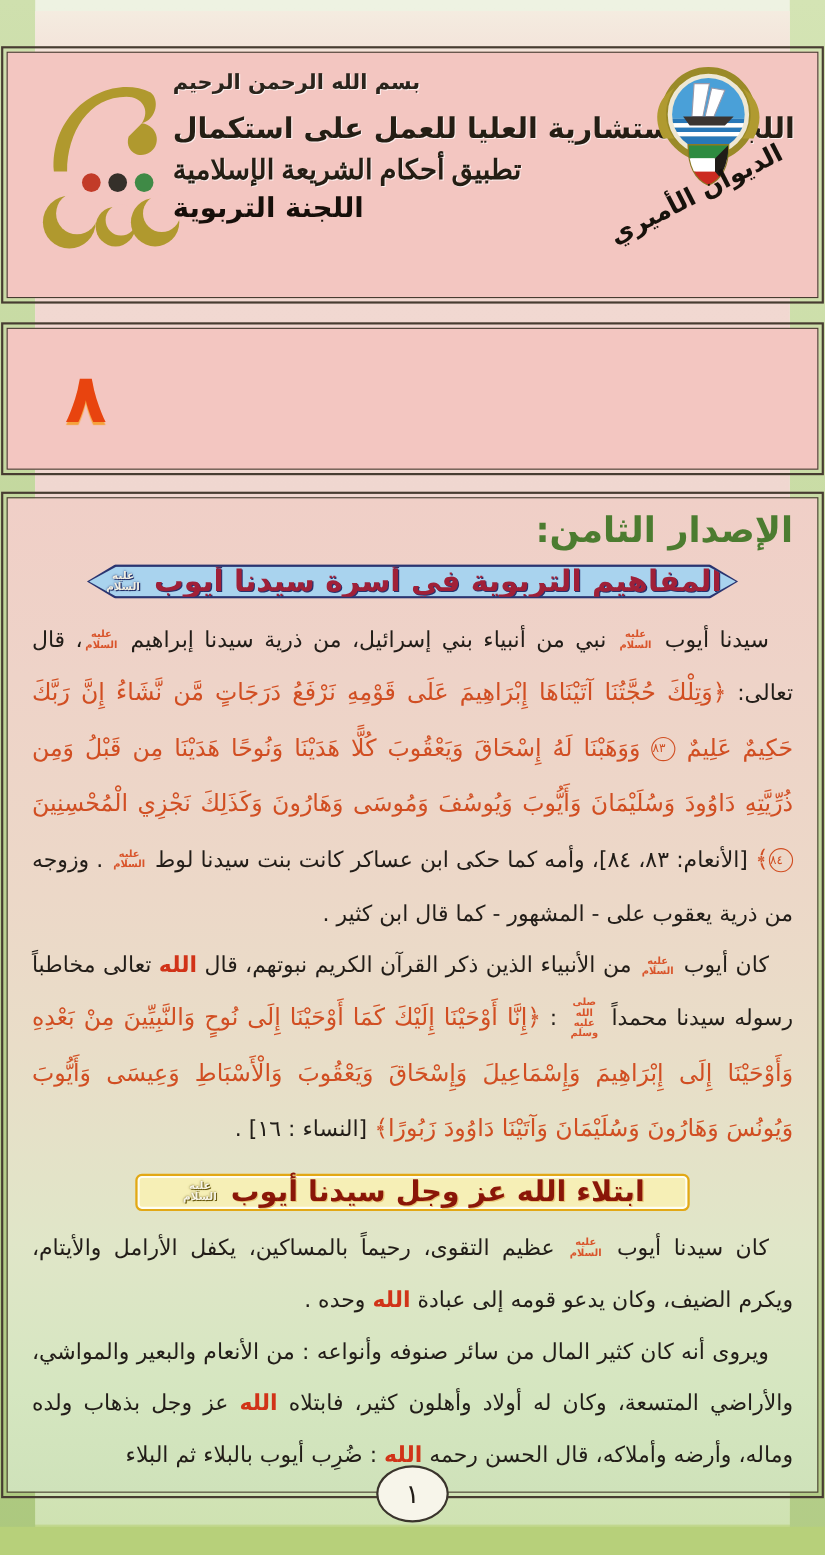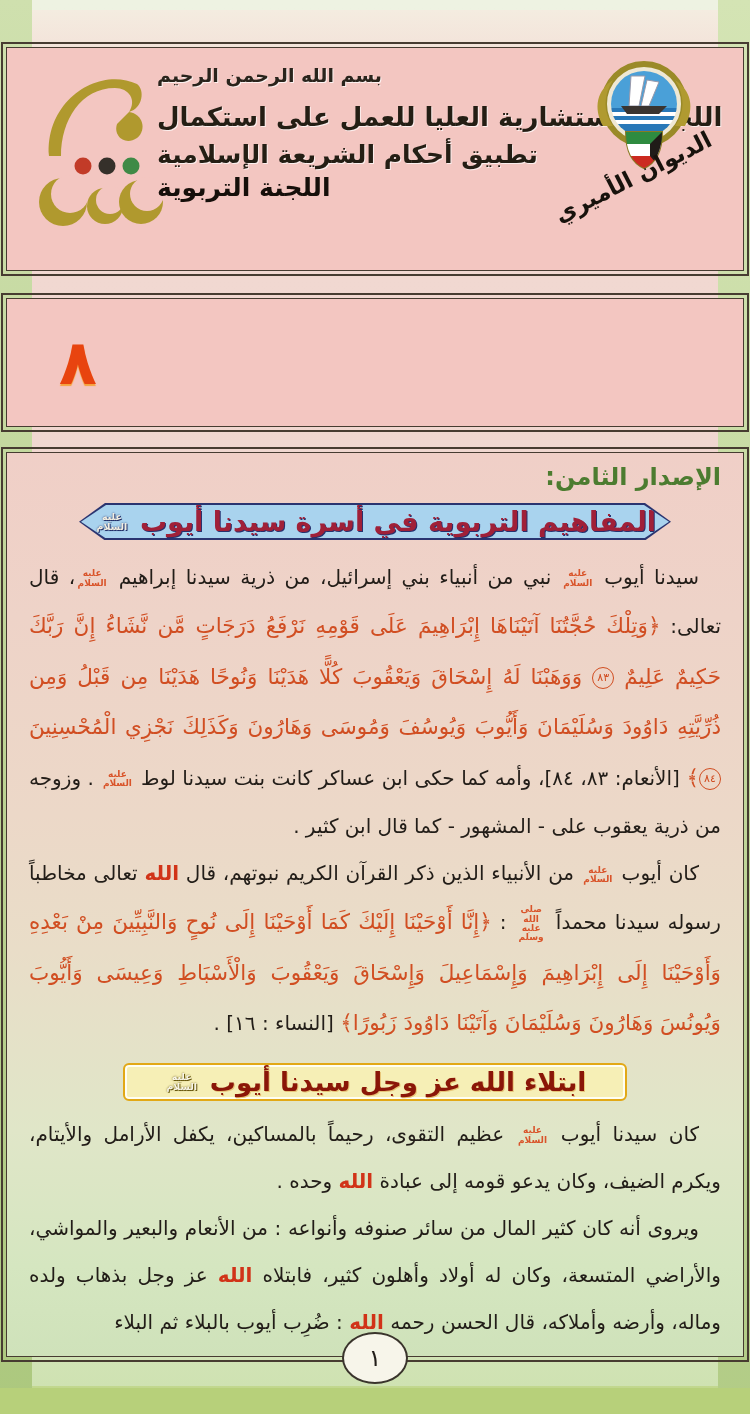--- a/index.html
+++ b/index.html
@@ -19,57 +19,57 @@
   
   .dbx{position:absolute;left:1px;right:1px;border:2px solid #473c31;padding:3px;box-sizing:border-box;z-index:2;}
   .dbx-in{border:1px solid #473c31;width:100%;height:100%;box-sizing:border-box;position:relative;overflow:visible;}
 
   
   .box1{top:42px;height:234px;}
   .box1 .dbx-in{background:#f3c6c1;}
   .hdr-center{position:absolute;left:150px;right:150px;top:0;bottom:0;display:flex;flex-direction:column;align-items:flex-end;padding-top:16px;}
   .bismillah{font-size:19px;font-weight:bold;color:#2a241c;text-shadow:1px 1px 0 rgba(255,255,255,.75);}
   .cmt1{font-size:26px;font-weight:bold;color:#241e14;margin-top:16px;text-shadow:1px 1px 0 rgba(255,255,255,.7);letter-spacing:-1px;white-space:nowrap;}
-  .cmt2{font-size:25px;font-weight:bold;color:#241e14;margin-top:8px;text-shadow:1px 1px 0 rgba(255,255,255,.7);letter-spacing:-0.5px;}
+  .cmt2{font-size:25px;font-weight:bold;color:#241e14;margin-top:8px;text-shadow:1px 1px 0 rgba(255,255,255,.7);letter-spacing:-0.5px;font-family:Liberation Serif, serif;}
   .cmt3{font-size:25px;font-weight:bold;color:#160f0a;margin-top:4px;}
   .logo-wrap{position:absolute;left:14px;top:12px;width:150px;height:180px;}
   .emblem-wrap{position:absolute;right:14px;top:8px;width:170px;height:210px;}
   .diwan{position:absolute;right:6px;top:108px;width:180px;text-align:center;
          transform:rotate(-27deg);font-size:23px;font-weight:bold;color:#17120c;letter-spacing:1px;}
 
   
   .box2{top:293px;height:139px;}
   .box2 .dbx-in{background:#f3c6c1;display:flex;flex-direction:column;justify-content:center;align-items:center;}
   .issue-no{position:absolute;left:52px;top:50%;transform:translateY(-50%);
             font-size:62px;font-weight:bold;color:#e8440f;text-shadow:0 2px 1px #f5a23c;line-height:1;}
   .series1{font-size:29px;font-weight:bold;color:#2531a8;text-shadow:1px 1px 0 #7b86d8;}
   .series2{font-size:29px;font-weight:bold;color:#2531a8;text-shadow:1px 1px 0 #7b86d8;margin-top:14px;}
 
   
   .box3{top:447px;height:915px;}
   .box3 .dbx-in{
     background:linear-gradient(180deg,#f0cfc7 0%,#eed3c8 18%,#ecd8c8 40%,#e9ddc8 55%,#e0e6c8 75%,#d5e6c0 90%,#cfe2ba 100%);
     padding:6px 22px 10px;display:flex;flex-direction:column;
   }
-  .issue-label{font-size:24px;font-weight:bold;color:#4c7c30;text-align:right;margin-top:4px;}
+  .issue-label{font-size:32px;font-weight:bold;color:#4c7c30;text-align:right;margin-top:4px;}
   .title-oct{position:relative;margin:12px auto 0;width:592px;height:66px;}
   .oct-border{position:absolute;inset:0;background:#2a3470;
     clip-path:polygon(26px 0,calc(100% - 26px) 0,100% 50%,calc(100% - 26px) 100%,26px 100%,0 50%);}
   .oct-fill{position:absolute;inset:2px;background:#a9d3ee;
     clip-path:polygon(25px 0,calc(100% - 25px) 0,100% 50%,calc(100% - 25px) 100%,25px 100%,0 50%);
     display:flex;align-items:center;justify-content:center;gap:10px;}
   .main-title{font-size:27px;font-weight:bold;color:#a02038;text-shadow:1px 1px 0 #27316e;letter-spacing:-0.5px;white-space:nowrap;}
 
   .para{font-size:20px;line-height:2.35;color:#221d18;text-align:justify;margin:0;text-indent:22px;}
   .para.first{margin-top:14px;}
   .seg-black{color:#221d18;}
   .seg-quran{color:#d14e22;font-size:21.5px;}
   .seg-allah{color:#d13318;font-weight:bold;}
   .seg-ayah{display:inline-block;box-sizing:border-box;width:22px;height:22px;line-height:20px;border:1.5px solid #d14e22;
-            border-radius:50%;color:#d14e22;font-size:11px;text-align:center;vertical-align:middle;text-indent:0;}
+            border-radius:50%;color:#d14e22;font-size:11px;text-align:left;vertical-align:middle;text-indent:0;}
   .seg-honorific,.seg-saw{display:inline-block;width:34px;color:#d9542a;font-size:9px;line-height:1.05;
             text-align:center;vertical-align:middle;white-space:normal;text-indent:0;font-weight:bold;}
   .banner{margin:14px auto 10px;width:500px;background:#f6efb6;border:2.5px solid #e2a816;
           box-shadow:inset 0 0 0 2px #fffef2;border-radius:6px;height:60px;
           display:flex;align-items:center;justify-content:center;gap:10px;}
   .banner-title{font-size:26px;font-weight:bold;color:#8a1608;text-shadow:1px 1px 0 #e8c578;white-space:nowrap;}
   .banner .seg-honorific{color:#f8f5e8;text-shadow:0 0 2px #6a5a10,1px 1px 0 #6a5a10;width:36px;font-size:9.5px;}
   .title-oct .seg-honorific{color:#f2efe2;text-shadow:0 0 2px #233068,1px 1px 0 #233068;width:36px;font-size:9.5px;}
 
   .page-num-oval{

